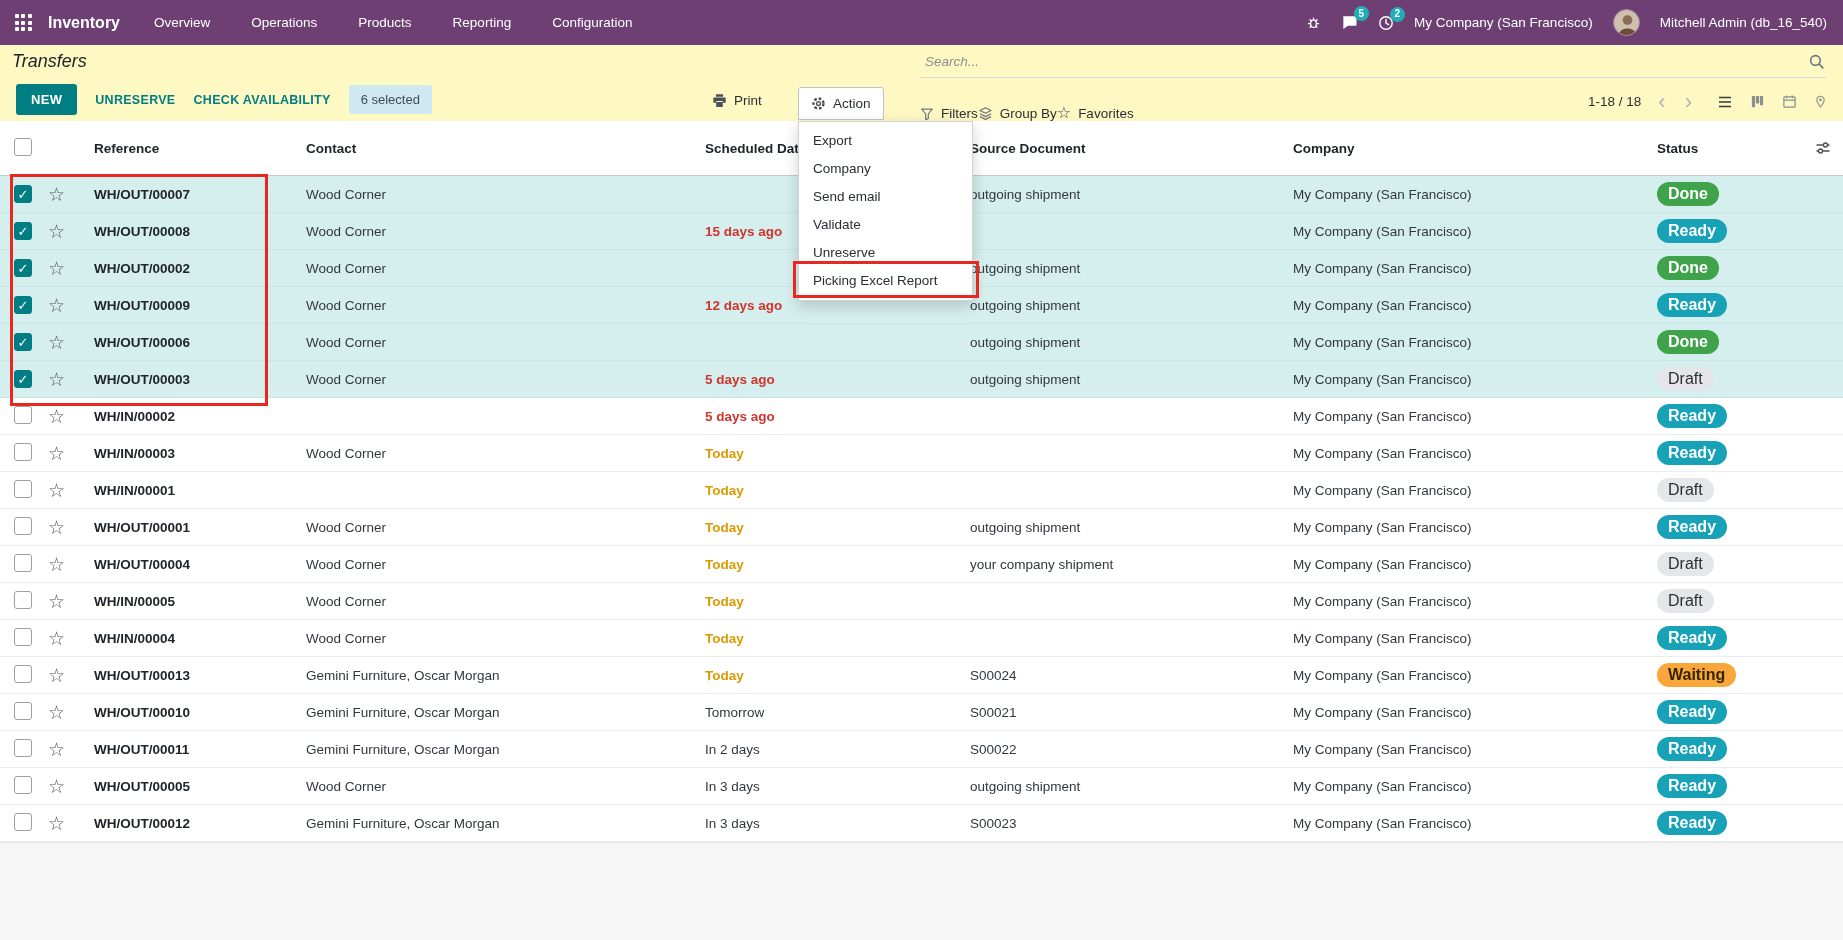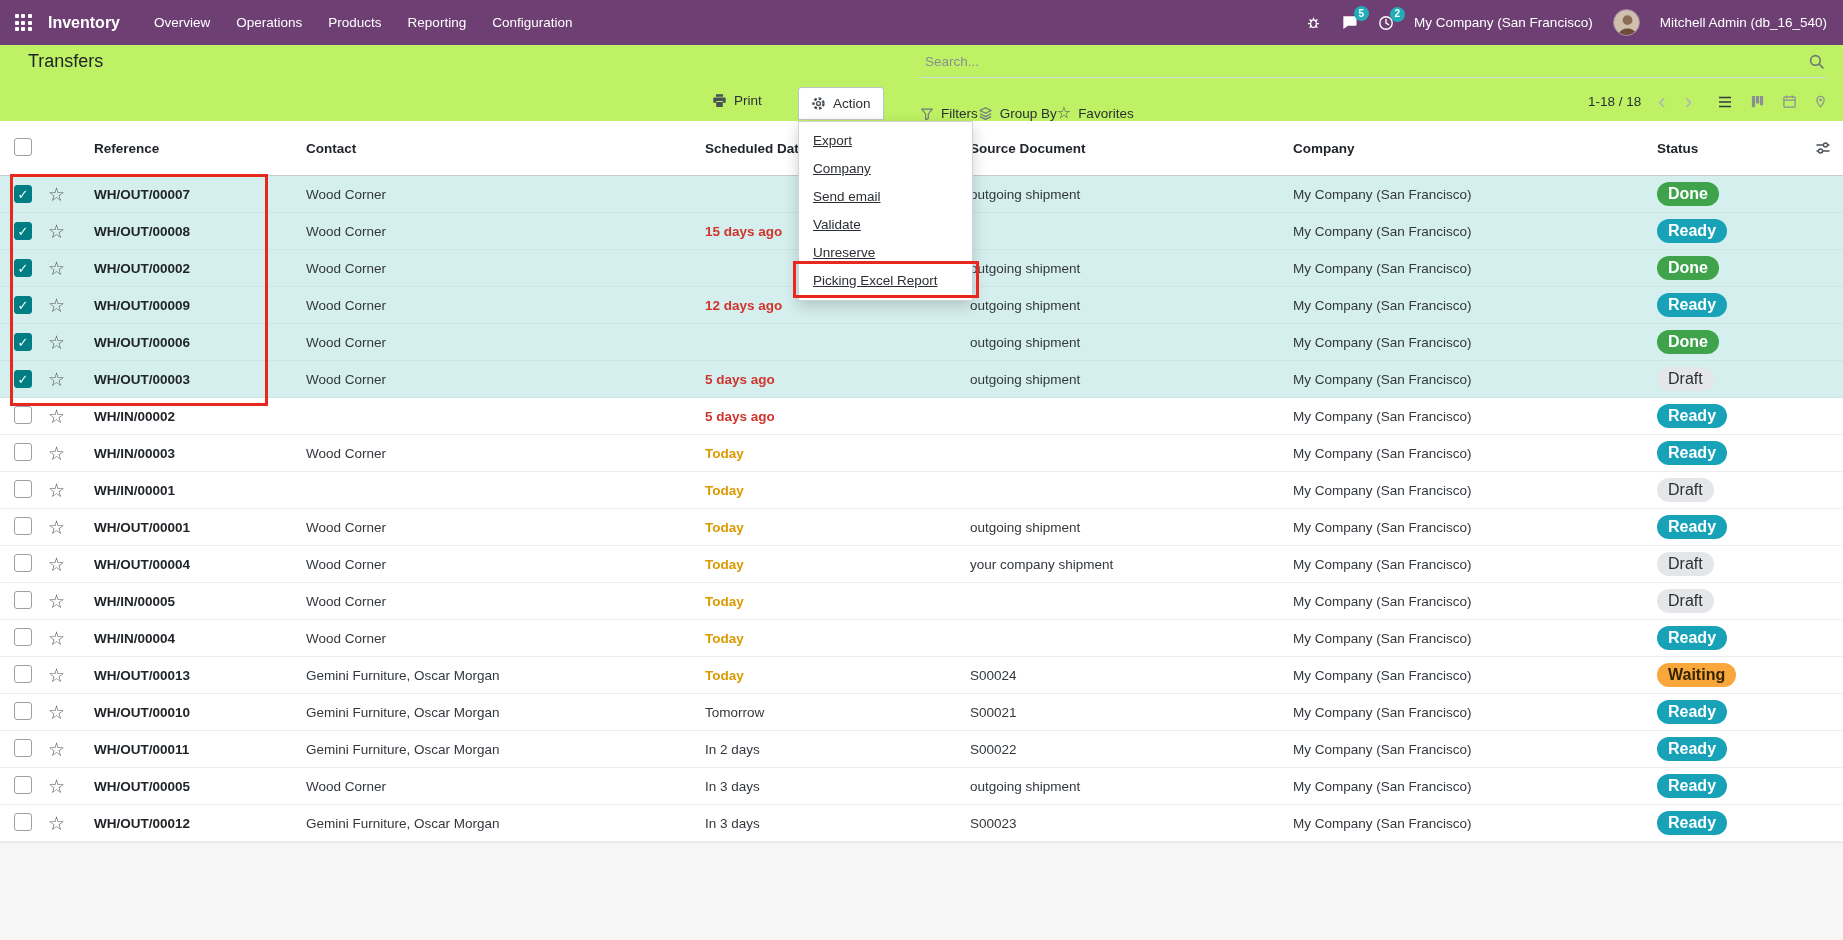--- a/index.html
+++ b/index.html
@@ -1,38 +1,38 @@
 <!DOCTYPE html>
 <html style="--topbar-bg: #6d3f73; --accent: #017e84; --selected-row: #d5efee; --success: #3fa34c; --info: #17a2b8; --warning: #f9a63a; --danger-text: #d0342c; --warning-text: #da9a00; --annotation: #e8281e; --icon-badge: #21adb8;"><head>
 <meta charset="utf-8">
 <style>
   * { margin:0; padding:0; box-sizing:border-box; }
   html,body { width:1843px; height:940px; }
   body {
     font-family:"Liberation Sans","DejaVu Sans",sans-serif;
     font-size:13.5px; color:#2b2f33; background:#fff; overflow:hidden;
   }
-  .screen { position:relative; width:1843px; height:940px; display:flex; flex-direction:column; background:#bef264; }
+  .screen { position:relative; width:1843px; height:940px; display:flex; flex-direction:column; background:#fef9c3; }
 
   
   .topbar { height:45px; background:var(--topbar-bg,#6d3f73); color:#fff; display:flex; align-items:center; flex:0 0 auto; padding-right:16px; }
   .apps-btn { width:46px; height:45px; display:flex; align-items:center; justify-content:center; cursor:pointer; }
   .grid-icon { display:grid; grid-template-columns:repeat(3,4px); grid-gap:2.5px; }
   .grid-icon i { width:4px; height:4px; background:#fff; border-radius:1px; }
   .app-name { font-size:16px; font-weight:700; margin:0 22px 0 2px; cursor:pointer; }
-  .top-menu { display:flex; align-items:center; gap:2px; }
+  .top-menu { display:flex; align-items:center; gap:17px; }
   .top-menu .menu-item { padding:7px 12px; font-size:13.5px; border-radius:4px; cursor:pointer; white-space:nowrap; }
   .topbar-right { margin-left:auto; display:flex; align-items:center; gap:20px; }
   .top-icon { position:relative; display:flex; align-items:center; color:#fff; cursor:pointer; }
   .badge-pill { position:absolute; top:-8px; right:-11px; background:var(--icon-badge,#21adb8); color:#fff; font-size:10px; font-weight:700; padding:1.5px 5px; border-radius:8px; line-height:1.2; }
   .company-label,.user-label { font-size:13.5px; white-space:nowrap; cursor:pointer; }
   .avatar { width:27px; height:27px; border-radius:50%; overflow:hidden; flex:0 0 auto; cursor:pointer; border:1px solid rgba(255,255,255,.4); }
 
   
-  .second-row { height:33px; flex:0 0 auto; position:relative; display:flex; align-items:center; padding-left:28px; }
+  .second-row { height:33px; flex:0 0 auto; position:relative; display:flex; align-items:center; padding-left:12px;font-style:italic; }
   .page-title { font-size:18px; font-weight:400; color:#212529; }
   .search-bar { position:absolute; left:919px; right:16px; top:0; bottom:0; display:flex; align-items:center; border-bottom:1px solid #d9dbde; }
   .search-bar input { flex:1; border:none; outline:none; background:transparent; font:inherit; font-size:13.5px; color:#444; padding:0 6px; }
   .search-bar input::placeholder { color:#8a8f94; }
   .search-icon { color:#6c757d; display:flex; align-items:center; padding:0 2px; cursor:pointer; }
 
   
   .control-panel { height:43px; flex:0 0 auto; position:relative; display:flex; align-items:center; }
   .left-cluster { display:flex; align-items:center; gap:18px; padding-left:16px; }
   .btn-new { background:var(--accent,#017e84); color:#fff; border:none; font:inherit; font-size:13px; font-weight:700; padding:8px 15px; border-radius:3px; cursor:pointer; letter-spacing:.3px; }
@@ -75,21 +75,21 @@
   .sched.tone-danger { color:var(--danger-text,#d0342c); font-weight:700; }
   .sched.tone-warning { color:var(--warning-text,#da9a00); font-weight:700; }
   .badge { display:inline-block; padding:4px 11px; border-radius:12px; font-size:16px; font-weight:700; line-height:1; }
   .badge-success { background:var(--success,#3fa34c); color:#fff; }
   .badge-info { background:var(--info,#17a2b8); color:#fff; }
   .badge-warning { background:var(--warning,#f9a63a); color:#332500; }
   .badge-muted { background:#e4e6e9; color:#2b2f33; font-weight:400; }
   .footer-area { flex:1; background:#f6f6f7; border-top:1px solid #e5e7e9; }
 
   
-  .action-dropdown { position:absolute; left:798px; top:121px; width:175px; background:#fff; border:1px solid #d0d2d6; box-shadow:0 5px 14px rgba(0,0,0,.18); padding:5px 0; z-index:40;text-decoration:underline; }
+  .action-dropdown { position:absolute; left:798px; top:121px; width:175px; background:#fff; border:1px solid #d0d2d6; box-shadow:0 5px 14px rgba(0,0,0,.18); padding:5px 0; z-index:40; }
   .dropdown-item { height:28px; line-height:28px; padding:0 14px; font-size:13.5px; color:#2b2f33; cursor:pointer; white-space:nowrap; }
 
   
   .annotation { position:absolute; border:3px solid var(--annotation,#e8281e); z-index:60; pointer-events:none; }
   #ann-rows { left:10px; top:174px; width:258px; height:232px; }
   #ann-menu { left:793px; top:261px; width:186px; height:37px; }
 </style>
 </head>
 <body>
 
@@ -162,20 +162,26 @@
       <span class="search-icon">
         <svg viewBox="0 0 16 16" width="17" height="17">
             <circle cx="7" cy="7" r="4.5" fill="none" stroke="currentColor" stroke-width="1.5"></circle>
             <path d="m10.4 10.4 3.6 3.6" stroke="currentColor" stroke-width="1.5" stroke-linecap="round"></path>
           </svg>
       </span>
     </div>
   </div>
 
   <div class="control-panel">
+    <div class="left-cluster">
+      <button class="btn-new">NEW</button>
+      <button class="btn-link">UNRESERVE</button>
+      <button class="btn-link">CHECK AVAILABILITY</button>
+      <span class="selected-badge">6 selected</span>
+    </div>
 
     <button class="print-btn">
       <span class="ic">
         <svg viewBox="0 0 16 16" width="15" height="15">
             <path fill="currentColor" d="M4.2 1.2h7.6V4H4.2zM2 4.8h12a.6.6 0 0 1 .6.6v5H11.5V8.6h-7v1.8H1.4v-5A.6.6 0 0 1 2 4.8zM4.5 9.6h7v5.2h-7z"></path>
           </svg>
       </span>
       <span>Print</span>
     </button>
 

